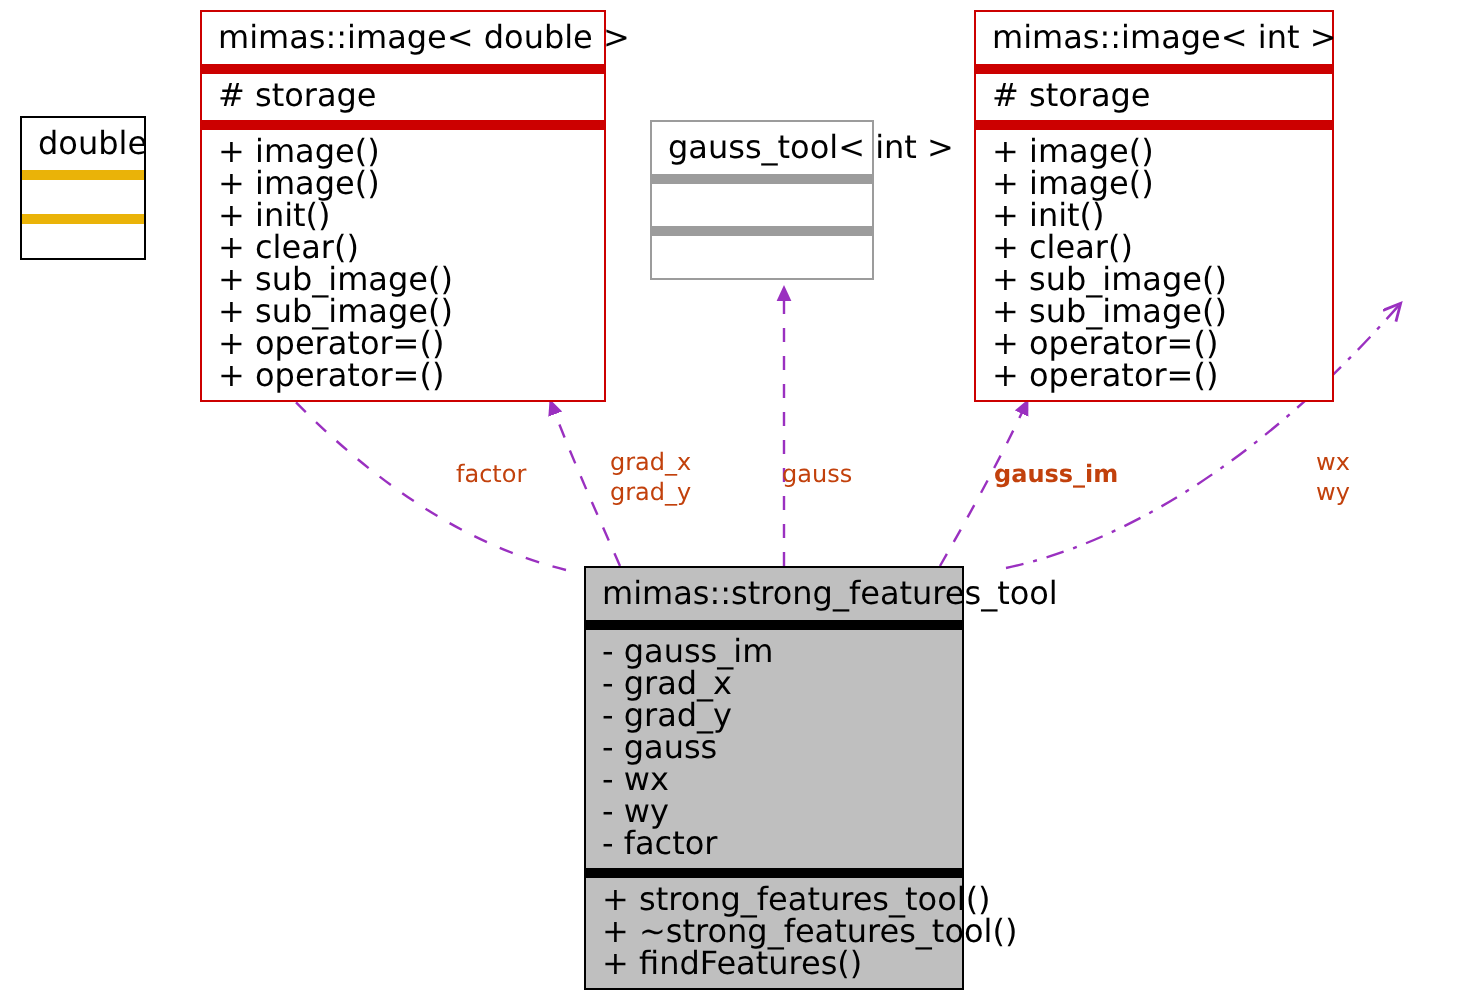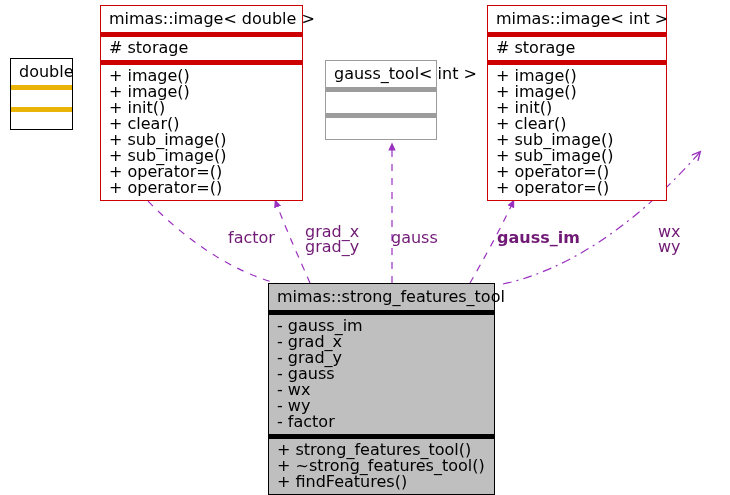--- a/index.html
+++ b/index.html
@@ -76,30 +76,30 @@
   }
 
   .font-std { font-size: 16px; color: #000000; }
 
   
   #box-double      { left: 10px;  top: 58px;  width: 63px;  }
   #box-int         { left: 678px; top: 58px;  width: 44px;  }
   #box-image-double{ left: 100px; top: 5px;   width: 203px; }
   #box-image-int   { left: 487px; top: 5px;   width: 180px; }
   #box-gauss-tool  { left: 325px; top: 60px;  width: 112px; }
-  #box-sft         { left: 268px; top: 283px; width: 227px; }
+  #box-sft         { left: 292px; top: 283px; width: 190px; }
 
   .empty-compartment { height: 22px; }
   .empty-compartment-tall { height: 26px; }
 
   
   .edge-label {
     position: absolute;
-    font-size: 16px;
-    color: #701a75;
+    font-size: 12px;
+    color: #c2410c;
     white-space: nowrap;
     line-height: 15px;
   }
   #label-factor   { left: 228px; top: 230px; }
   #label-grad     { left: 305px; top: 224px; }
   #label-gauss    { left: 391px; top: 230px; }
   #label-gaussim  { left: 497px; top: 230px; font-weight: bold; }
   #label-wxwy     { left: 658px; top: 224px; }
 </style>
 </head>

